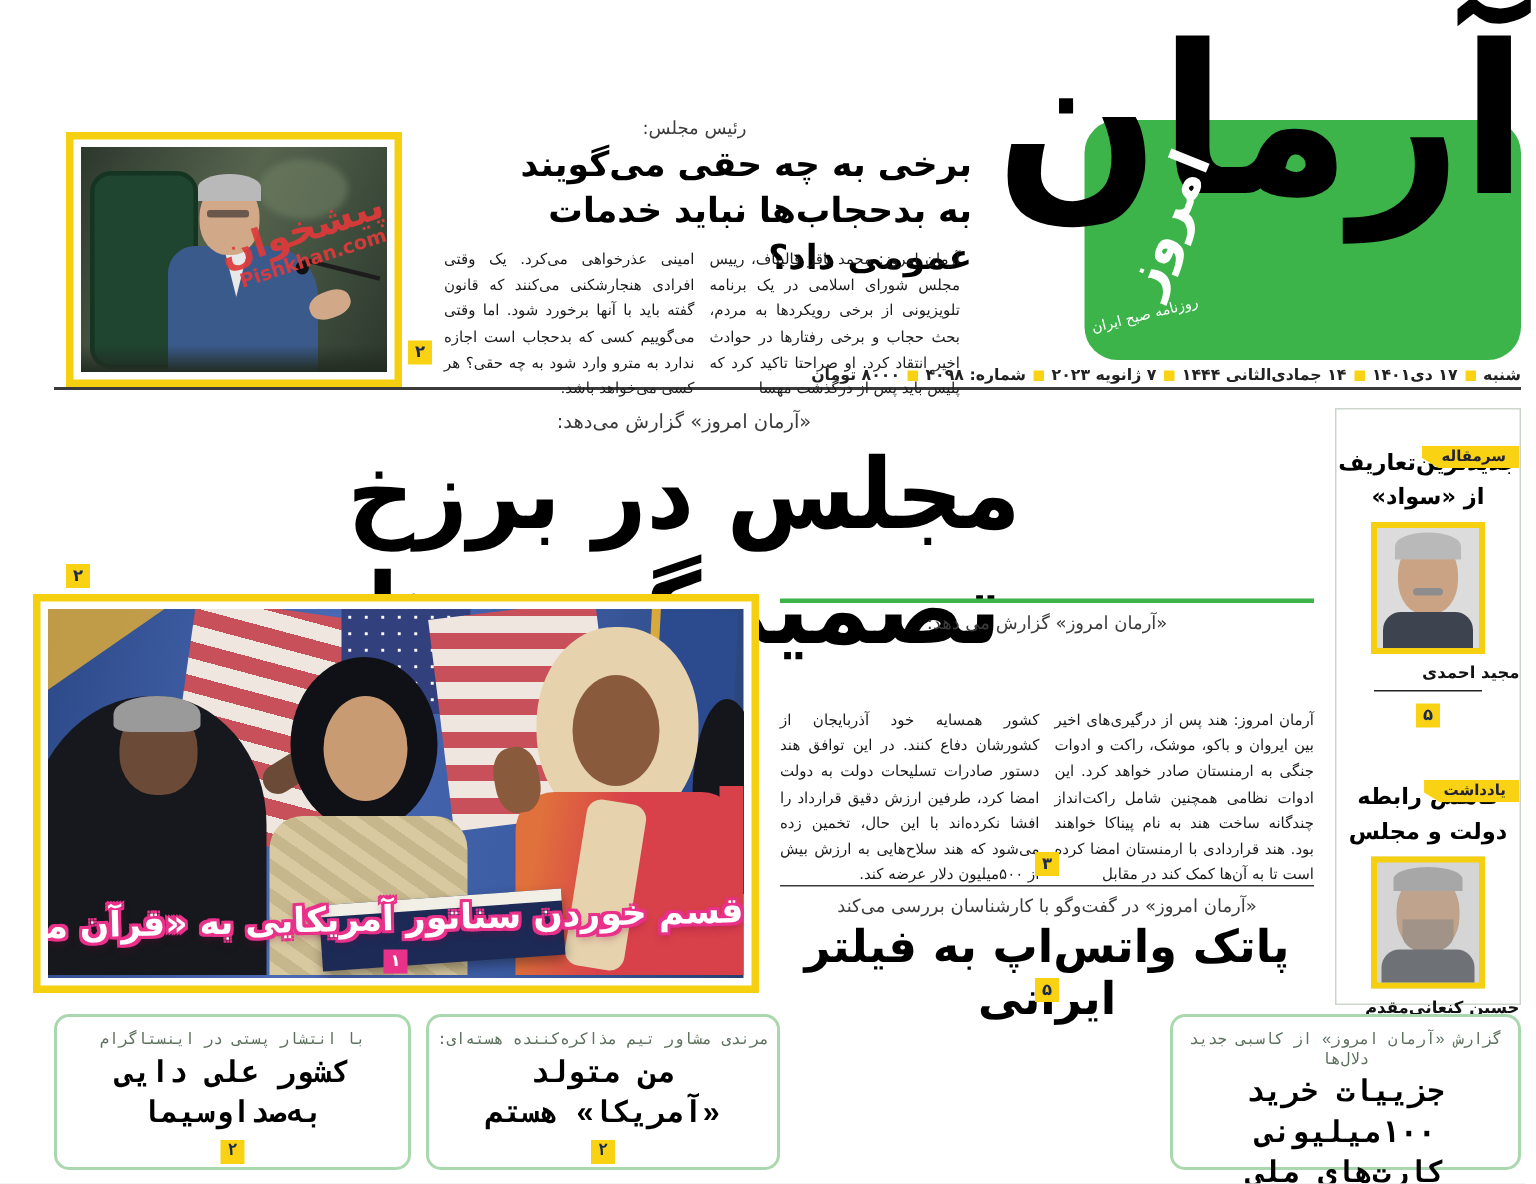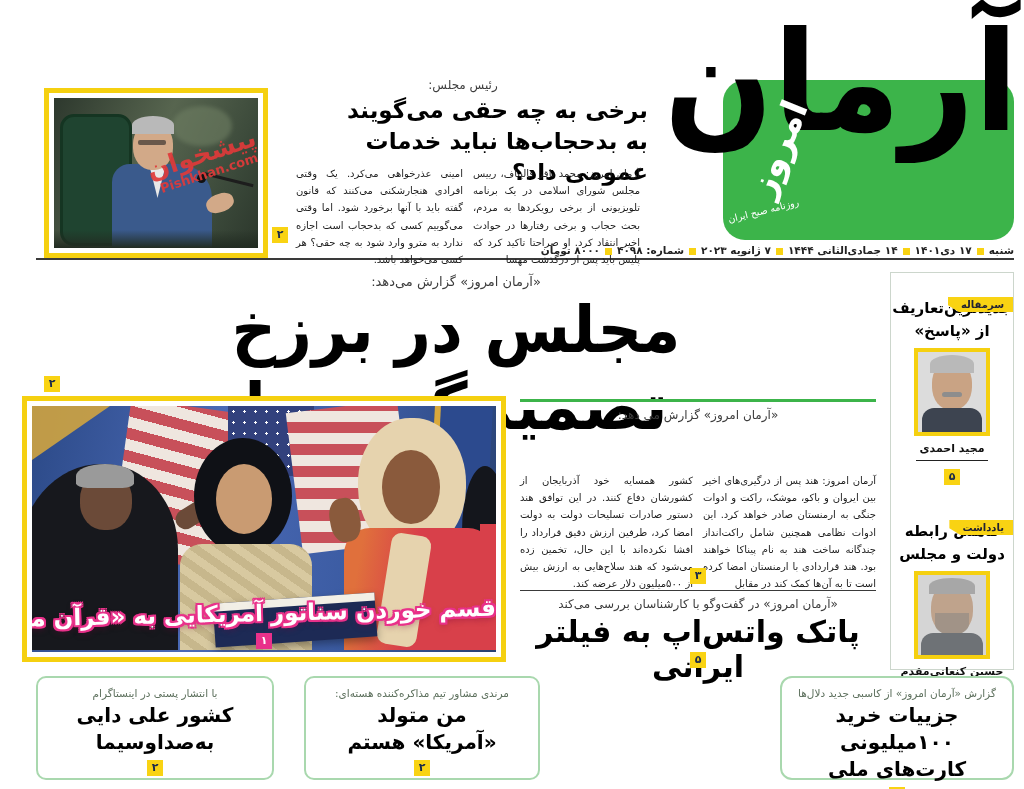--- a/index.html
+++ b/index.html
@@ -36,25 +36,25 @@
           transform:scaleY(1.05);}
   .h-mid{font-size:29px;font-weight:900;color:#000;text-align:center;letter-spacing:-0.5px;}
   .h-box{font-size:20px;font-weight:900;color:#000;text-align:center;line-height:1.35;letter-spacing:-0.3px;}
 
   
   .sidebar{border:1px solid #ccd6cc;background:#fff;}
   .ribbon{position:absolute;background:#f9d313;color:#223;font-size:10px;font-weight:bold;
           padding:2px 9px 2px 13px;clip-path:polygon(0 0,100% 0,100% 100%,11px 100%,0 55%);}
   .side-title{font-size:15px;font-weight:900;color:#000;text-align:center;line-height:1.5;}
   .portrait{border:4px solid #f5d010;background:#dcdcdc;position:relative;overflow:hidden;}
-  .author{font-size:11px;font-weight:bold;color:#111;text-align:center;}
+  .author{font-size:11px;font-weight:bold;color:#111;text-align:right;}
   .author-line{width:72px;border-top:1.5px solid #222;margin:5px auto 4px;}
 
   
-  .bbox{border:2px solid #a9d8ae;border-radius:10px;background:#fff;text-align:center;padding-top:9px;}
+  .bbox{border:2px solid #a9d8ae;border-radius:10px;background:#fff;text-align:center;padding-top:9px;font-family:Liberation Mono, monospace;}
   .bbox .kicker{font-size:10.5px;color:#5d705d;}
 
   
   .stripes{background:repeating-linear-gradient(187deg,#c8505a 0 11px,#efe6df 11px 22px);}
   .caption{font-size:23px;font-weight:900;color:#fff;text-align:center;white-space:nowrap;
            text-shadow:-2px 0 0 #e9318a,2px 0 0 #e9318a,0 -2px 0 #e9318a,0 2px 0 #e9318a,
                        -2px -2px 0 #e9318a,2px 2px 0 #e9318a,-2px 2px 0 #e9318a,2px -2px 0 #e9318a,0 3px 6px rgba(120,0,60,.5);}
   .watermark{color:#e03a3a;text-align:center;transform:rotate(-18deg);opacity:.92;line-height:1.05;}
 </style>
 </head>
@@ -153,21 +153,21 @@
   <div class="abs kicker" style="left:520px;top:597px;width:356px;">«آرمان امروز» در گفت‌وگو با کارشناسان بررسی می‌کند</div>
   <div class="abs h-mid" style="left:520px;top:614px;width:356px;font-size:30px;">پاتک واتس‌اپ به فیلتر ایرانی</div>
   <span class="abs badge" style="left:690px;top:652px;">۵</span>
 
   <div class="abs sidebar" style="left:890px;top:272px;width:124px;height:398px;">
 
     <div style="position:relative;height:199px;">
       <div class="ribbon" style="top:0;right:0;">سرمقاله</div>
       <div class="side-title" style="margin-top:24px;">
         <div>جدیدترین‌تعاریف</div>
-        <div>از «پاسخ»</div>
+        <div>از «سواد»</div>
       </div>
       <div class="portrait" style="width:76px;height:88px;margin:6px auto 0;">
         <div class="abs" style="left:14px;top:8px;width:40px;height:50px;background:#c9a384;border-radius:46%;"></div>
         <div class="abs" style="left:12px;top:3px;width:44px;height:18px;background:#b9b9b9;border-radius:50% 50% 0 0;"></div>
         <div class="abs" style="left:24px;top:40px;width:20px;height:5px;background:#8d8d8d;border-radius:3px;"></div>
         <div class="abs" style="left:4px;top:56px;width:60px;height:26px;background:#3d4450;border-radius:12px 12px 0 0;"></div>
       </div>
       <div class="author" style="margin-top:6px;">مجید احمدی</div>
       <div class="author-line"></div>
       <div style="text-align:center;"><span class="badge">۵</span></div>
@@ -184,31 +184,31 @@
         <div class="abs" style="left:11px;top:3px;width:46px;height:16px;background:#a7a7a7;border-radius:50% 50% 0 0;"></div>
         <div class="abs" style="left:17px;top:38px;width:34px;height:22px;background:#9b9186;border-radius:0 0 50% 50%;opacity:.85;"></div>
         <div class="abs" style="left:3px;top:58px;width:62px;height:26px;background:#6e7276;border-radius:12px 12px 0 0;"></div>
       </div>
       <div class="author" style="margin-top:6px;">حسین کنعانی‌مقدم</div>
       <div class="author-line"></div>
       <div style="text-align:center;"><span class="badge">۲</span></div>
     </div>
   </div>
 
-  <div class="abs bbox" style="left:780px;top:676px;width:234px;height:104px;border-radius:12px;">
+  <div class="abs bbox" style="left:780px;top:676px;width:234px;height:104px;">
     <div class="kicker">گزارش «آرمان امروز» از کاسبی جدید دلال‌ها</div>
     <div class="h-box" style="margin-top:3px;">
       <div>جزییات خرید ۱۰۰میلیونی</div>
       <div>کارت‌های ملی</div>
     </div>
     <span class="badge">۴</span>
   </div>
 
 
-  <div class="abs bbox" style="left:284px;top:676px;width:236px;height:104px;margin-left:20px;">
+  <div class="abs bbox" style="left:284px;top:676px;width:236px;height:104px;">
     <div class="kicker">مرندی مشاور تیم مذاکره‌کننده هسته‌ای:</div>
     <div class="h-box" style="margin-top:3px;">
       <div>من متولد</div>
       <div>«آمریکا» هستم</div>
     </div>
     <span class="badge">۲</span>
   </div>
 
   <div class="abs bbox" style="left:36px;top:676px;width:238px;height:104px;">
     <div class="kicker">با انتشار پستی در اینستاگرام</div>

